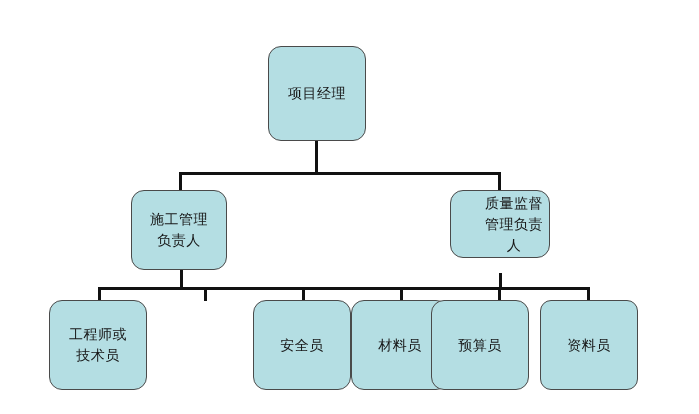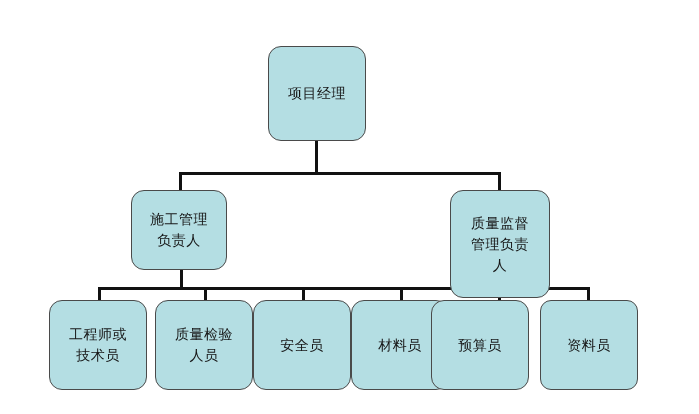--- a/index.html
+++ b/index.html
@@ -58,21 +58,21 @@
   
   #conn-root-stem { left: 315px; top: 140px; height: 34px; }
   
   #conn-l2-bus { left: 179px; top: 172px; width: 322px; }
   
   #conn-l2-drop-left  { left: 179px; top: 172px; height: 20px; }
   #conn-l2-drop-right { left: 498px; top: 172px; height: 20px; }
 
   
   #node-l2-0 { left: 131px; top: 190px; width: 96px; height: 80px; }
-  #node-l2-1 { left: 450px; top: 190px; width: 100px; height: 108px; }
+  #node-l2-1 { left: 450px; top: 190px; width: 100px; height: 68px; justify-content: flex-end; }
 
   
   #conn-l2-0-stem { left: 180px; top: 269px; height: 20px; }
   #conn-l2-1-stem { left: 499px; top: 273px; height: 16px; }
 
   
   #conn-l3-bus { left: 98px; top: 287px; width: 492px; }
 
   
   .leaf-drop { top: 287px; height: 14px; }
@@ -130,24 +130,20 @@
   <div class="conn v leaf-drop" id="conn-l3-drop-2"></div>
   <div class="conn v leaf-drop" id="conn-l3-drop-3"></div>
   <div class="conn v leaf-drop" id="conn-l3-drop-4"></div>
   <div class="conn v leaf-drop" id="conn-l3-drop-5"></div>
 
   <div class="node leaf" id="node-l3-0">
     <span class="label">工程师或
 技术员</span>
   </div>
 
-  <div class="node leaf" id="node-l3-1">
-    <span class="label">质量检验
-人员</span>
-  </div>
 
   <div class="node leaf" id="node-l3-2">
     <span class="label">安全员</span>
   </div>
 
   <div class="node leaf" id="node-l3-3">
     <span class="label">材料员</span>
   </div>
 
   <div class="node leaf" id="node-l3-4">

